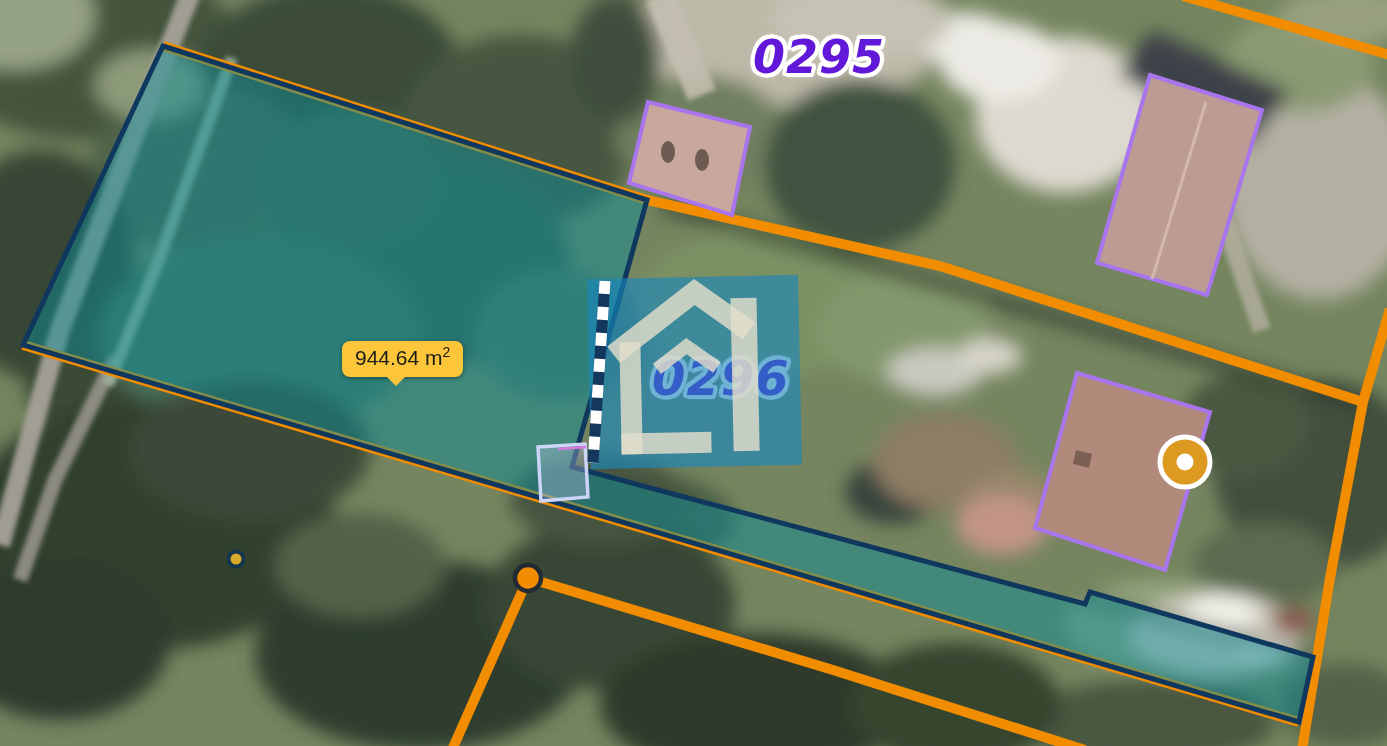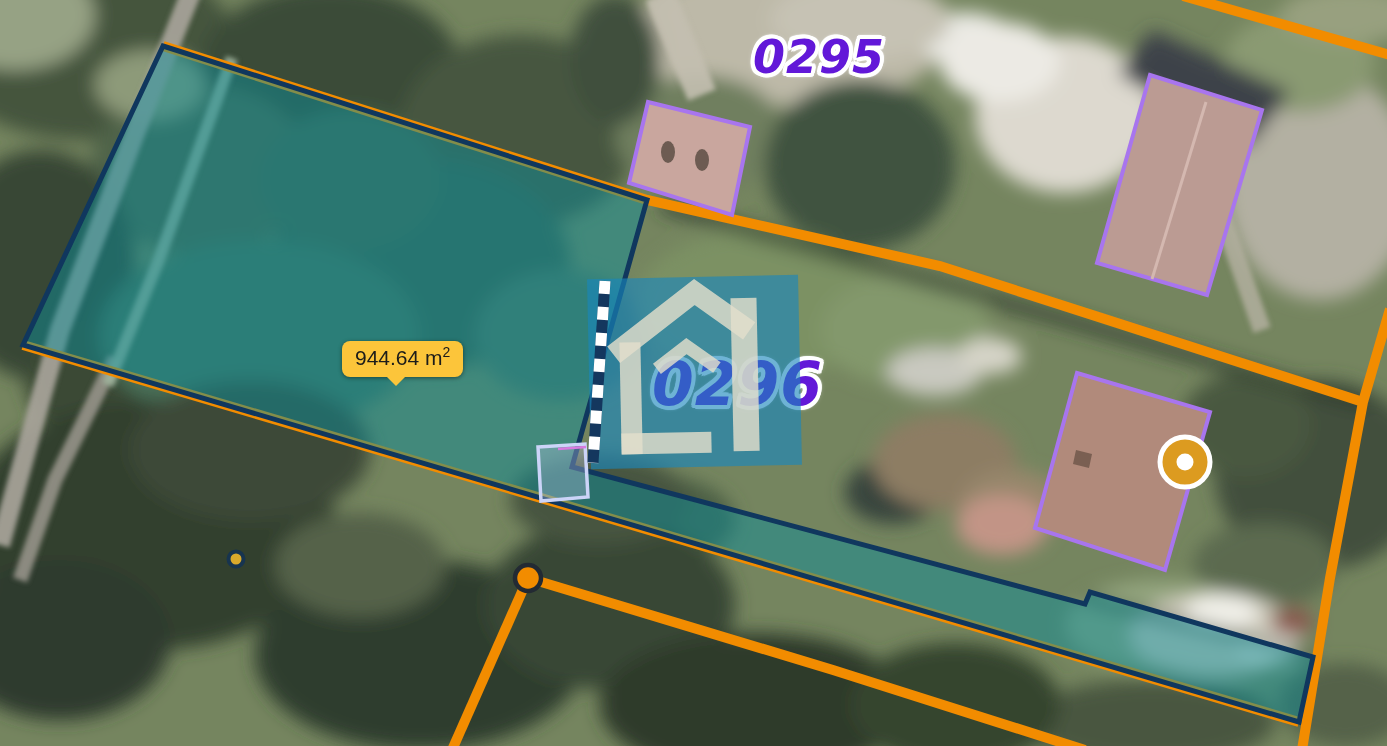--- a/index.html
+++ b/index.html
@@ -14,21 +14,21 @@
     font:italic 700 46px "DejaVu Sans",sans-serif;
     color:#6218d8;letter-spacing:1px;line-height:1;
     text-shadow:
       -3px -3px 0 #fff, 3px -3px 0 #fff, -3px 3px 0 #fff, 3px 3px 0 #fff,
       -4px 0 0 #fff, 4px 0 0 #fff, 0 -4px 0 #fff, 0 4px 0 #fff,
       -2px -4px 1px #fff, 2px 4px 1px #fff, 4px -2px 1px #fff, -4px 2px 1px #fff,
       0 0 7px #fff;
     white-space:nowrap;user-select:none;
   }
   #label-0295{left:753px;top:34px;}
-  #label-0296{left:652px;top:354px;z-index:22;font-size:60px;}
+  #label-0296{left:652px;top:354px;z-index:22;font-size:48px;}
   #label-0484{left:300px;top:586px;}
   
   .watermark{
     position:absolute;z-index:25;left:589px;top:277px;width:211px;height:190px;
     background:rgba(25,134,188,0.63);
     transform:rotate(-1.2deg);
   }
   
   .tooltip{
     position:absolute;z-index:30;left:342px;top:341px;

